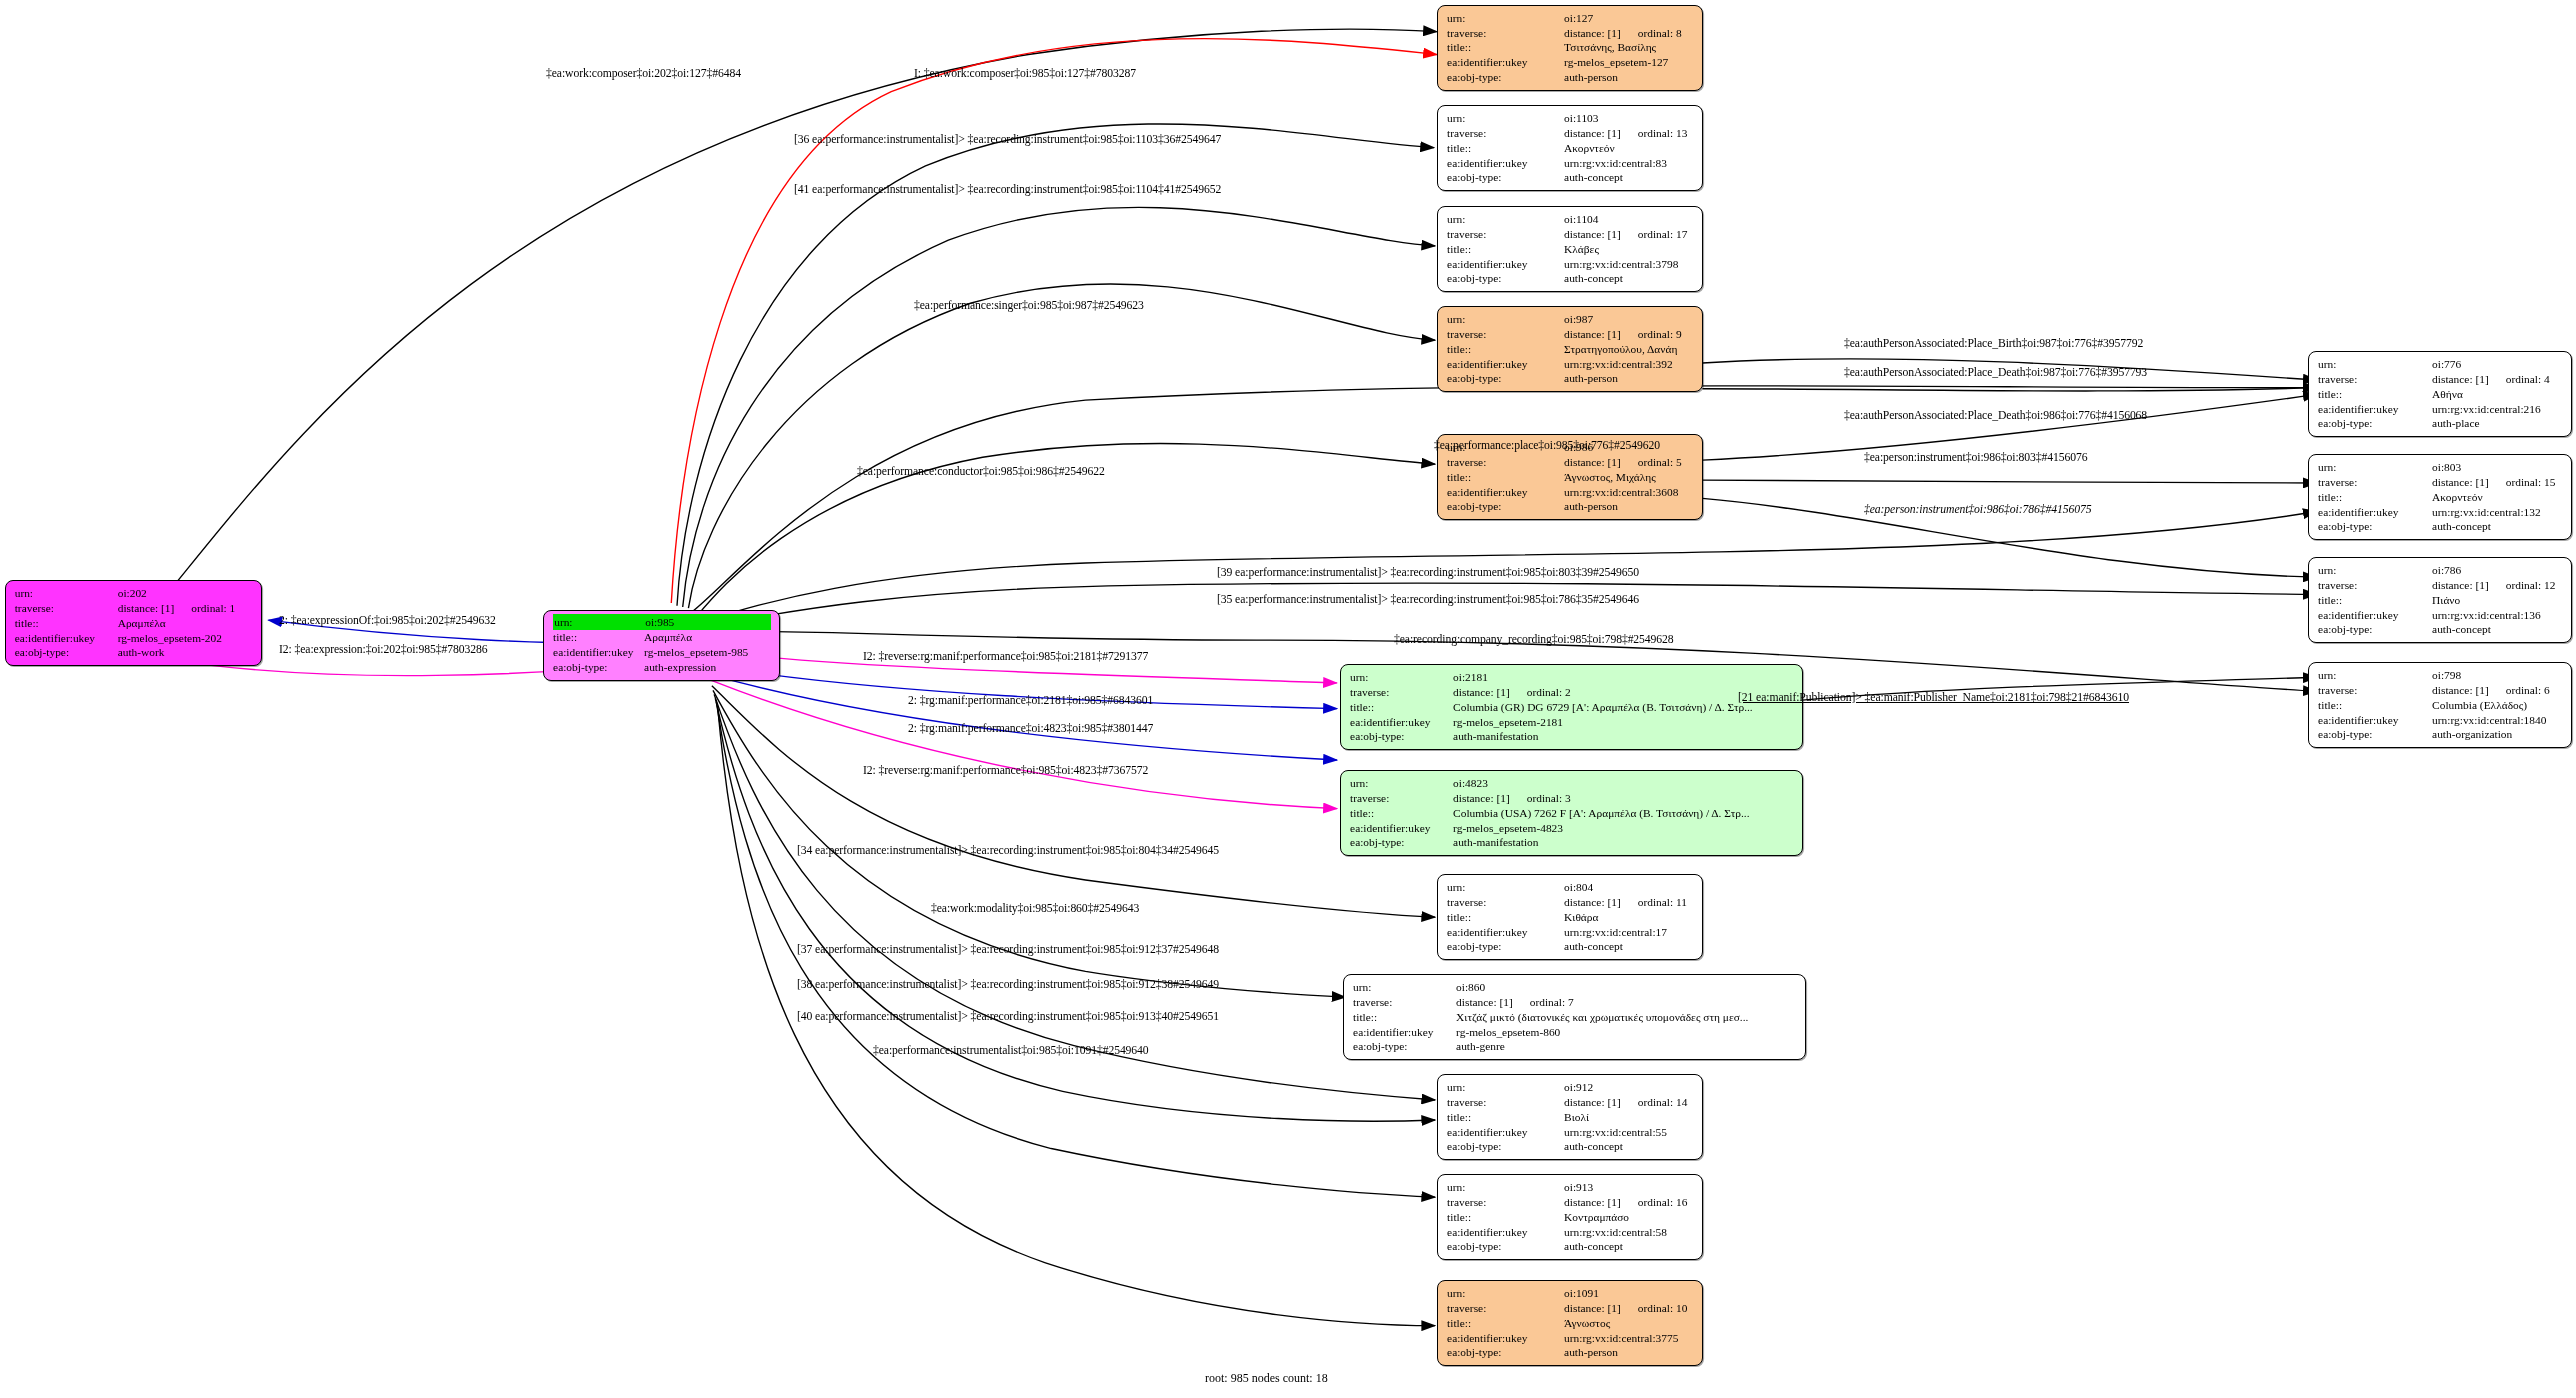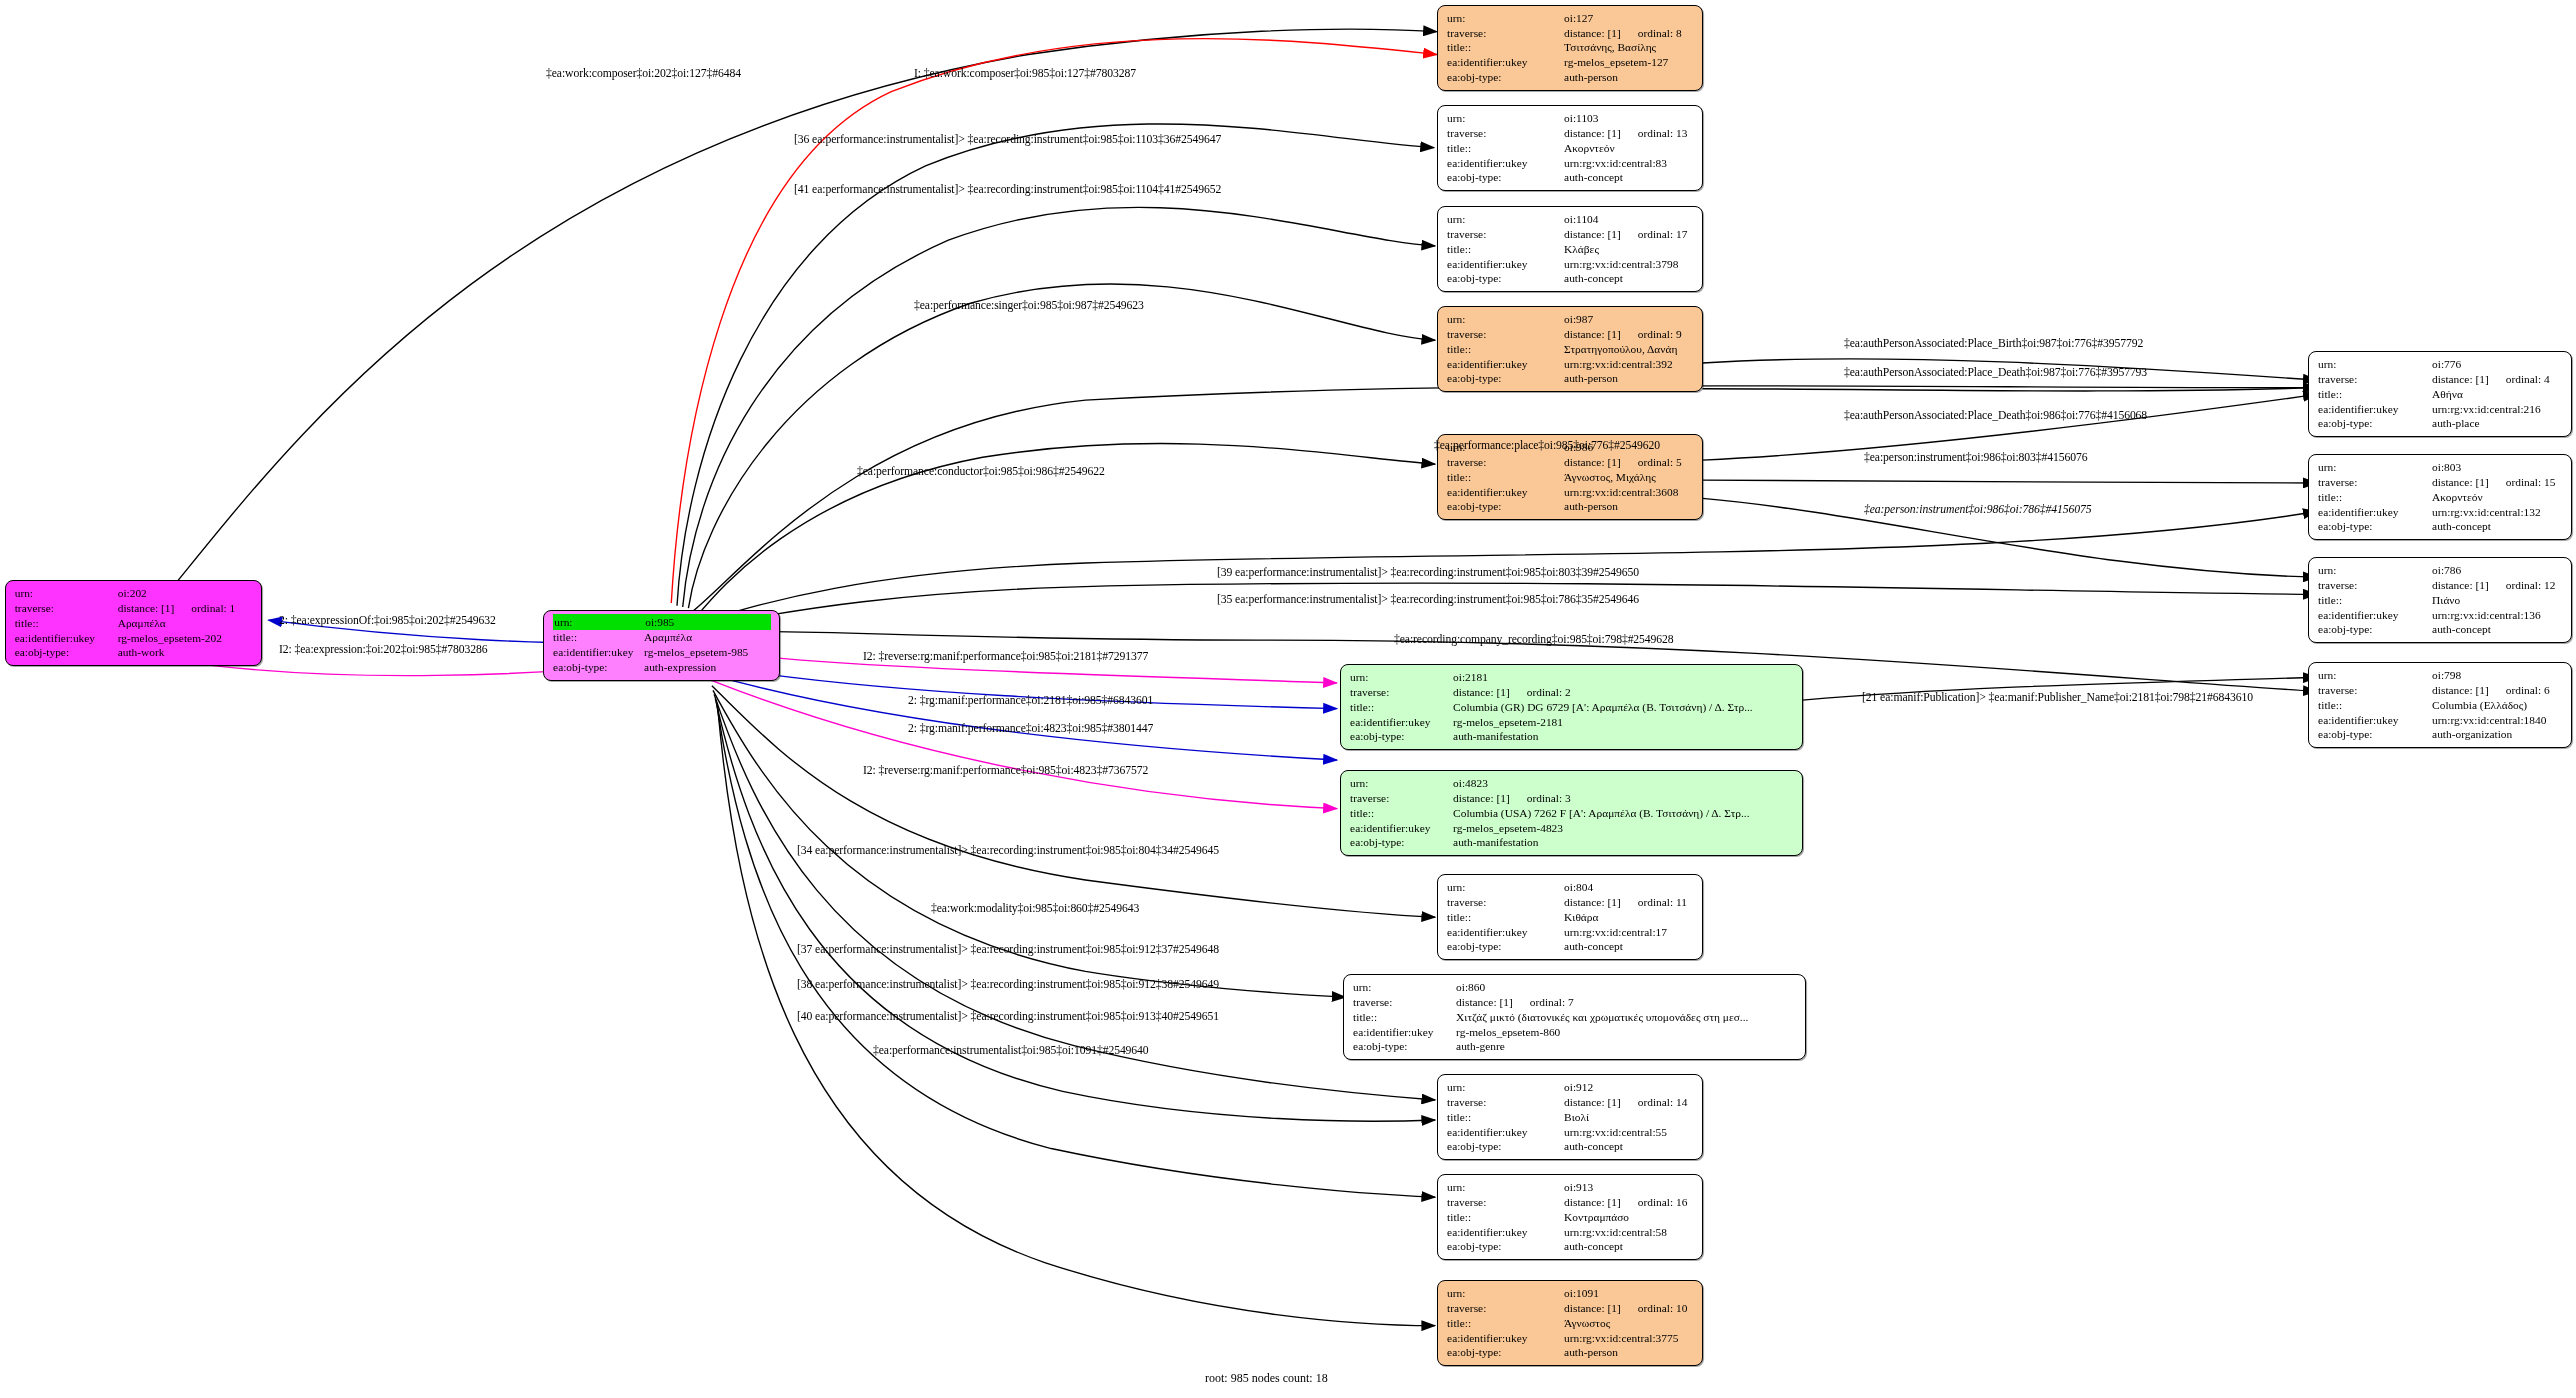--- a/index.html
+++ b/index.html
@@ -586,21 +586,21 @@
   <div class="edge-label" style="left:1864px;top:503px;font-style:italic;">‡ea:person:instrument‡oi:986‡oi:786‡#4156075</div>
   <div class="edge-label" style="left:1217px;top:566px;">[39 ea:performance:instrumentalist]&gt; ‡ea:recording:instrument‡oi:985‡oi:803‡39#2549650</div>
   <div class="edge-label" style="left:1217px;top:593px;">[35 ea:performance:instrumentalist]&gt; ‡ea:recording:instrument‡oi:985‡oi:786‡35#2549646</div>
   <div class="edge-label" style="left:1394px;top:633px;">‡ea:recording:company_recording‡oi:985‡oi:798‡#2549628</div>
   <div class="edge-label" style="left:279px;top:614px;">2: ‡ea:expressionOf:‡oi:985‡oi:202‡#2549632</div>
   <div class="edge-label" style="left:279px;top:643px;">I2: ‡ea:expression:‡oi:202‡oi:985‡#7803286</div>
   <div class="edge-label" style="left:863px;top:650px;">I2: ‡reverse:rg:manif:performance‡oi:985‡oi:2181‡#7291377</div>
   <div class="edge-label" style="left:908px;top:694px;">2: ‡rg:manif:performance‡oi:2181‡oi:985‡#6843601</div>
   <div class="edge-label" style="left:908px;top:722px;">2: ‡rg:manif:performance‡oi:4823‡oi:985‡#3801447</div>
   <div class="edge-label" style="left:863px;top:764px;">I2: ‡reverse:rg:manif:performance‡oi:985‡oi:4823‡#7367572</div>
-  <div class="edge-label" style="left:1862px;top:691px;">[21 ea:manif:Publication]&gt; ‡ea:manif:Publisher_Name‡oi:2181‡oi:798‡21#6843610</div>
+  <div class="edge-label" style="left:1738px;top:691px;text-decoration:underline;">[21 ea:manif:Publication]&gt; ‡ea:manif:Publisher_Name‡oi:2181‡oi:798‡21#6843610</div>
   <div class="edge-label" style="left:797px;top:844px;">[34 ea:performance:instrumentalist]&gt; ‡ea:recording:instrument‡oi:985‡oi:804‡34#2549645</div>
   <div class="edge-label" style="left:931px;top:902px;">‡ea:work:modality‡oi:985‡oi:860‡#2549643</div>
   <div class="edge-label" style="left:797px;top:943px;">[37 ea:performance:instrumentalist]&gt; ‡ea:recording:instrument‡oi:985‡oi:912‡37#2549648</div>
   <div class="edge-label" style="left:797px;top:978px;">[38 ea:performance:instrumentalist]&gt; ‡ea:recording:instrument‡oi:985‡oi:912‡38#2549649</div>
   <div class="edge-label" style="left:797px;top:1010px;">[40 ea:performance:instrumentalist]&gt; ‡ea:recording:instrument‡oi:985‡oi:913‡40#2549651</div>
   <div class="edge-label" style="left:873px;top:1044px;">‡ea:performance:instrumentalist‡oi:985‡oi:1091‡#2549640</div>
 
   <div class="caption" style="left:1205px;top:1371px;">root: 985 nodes count: 18</div>
 
 </div>

